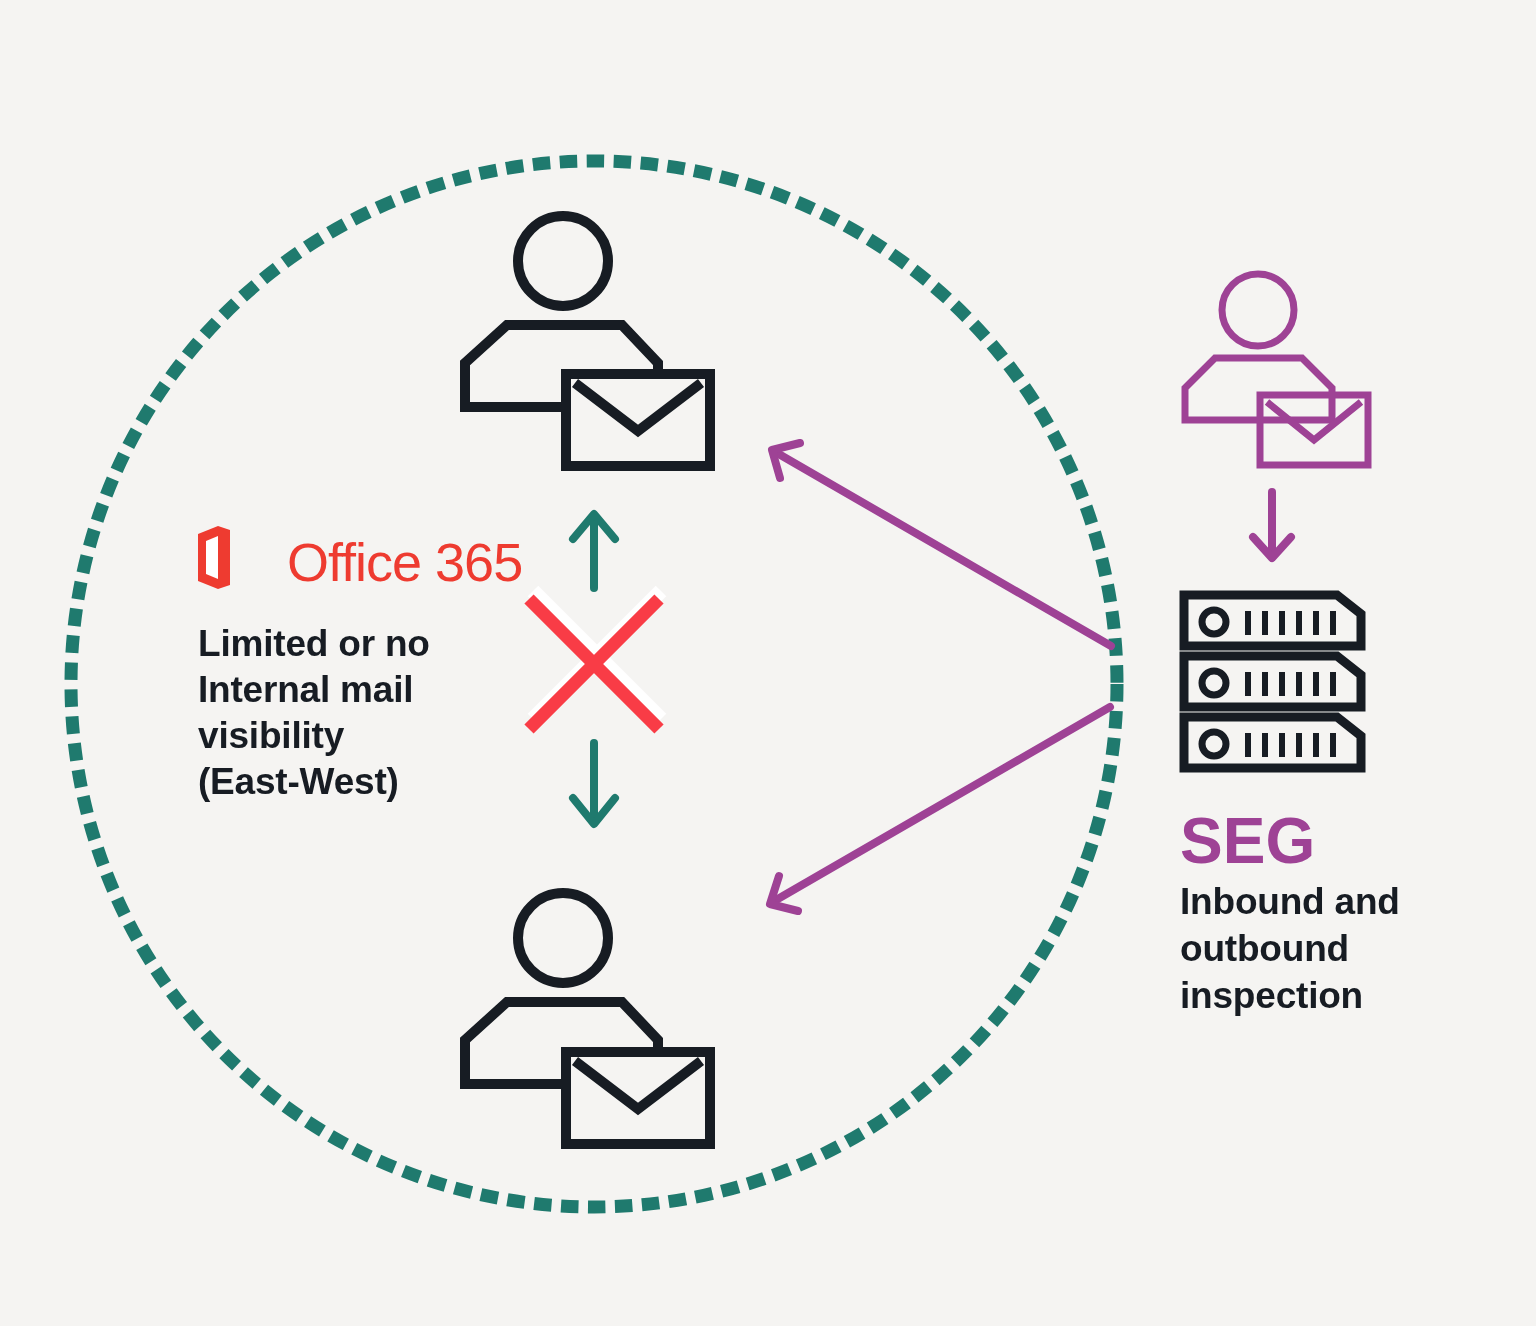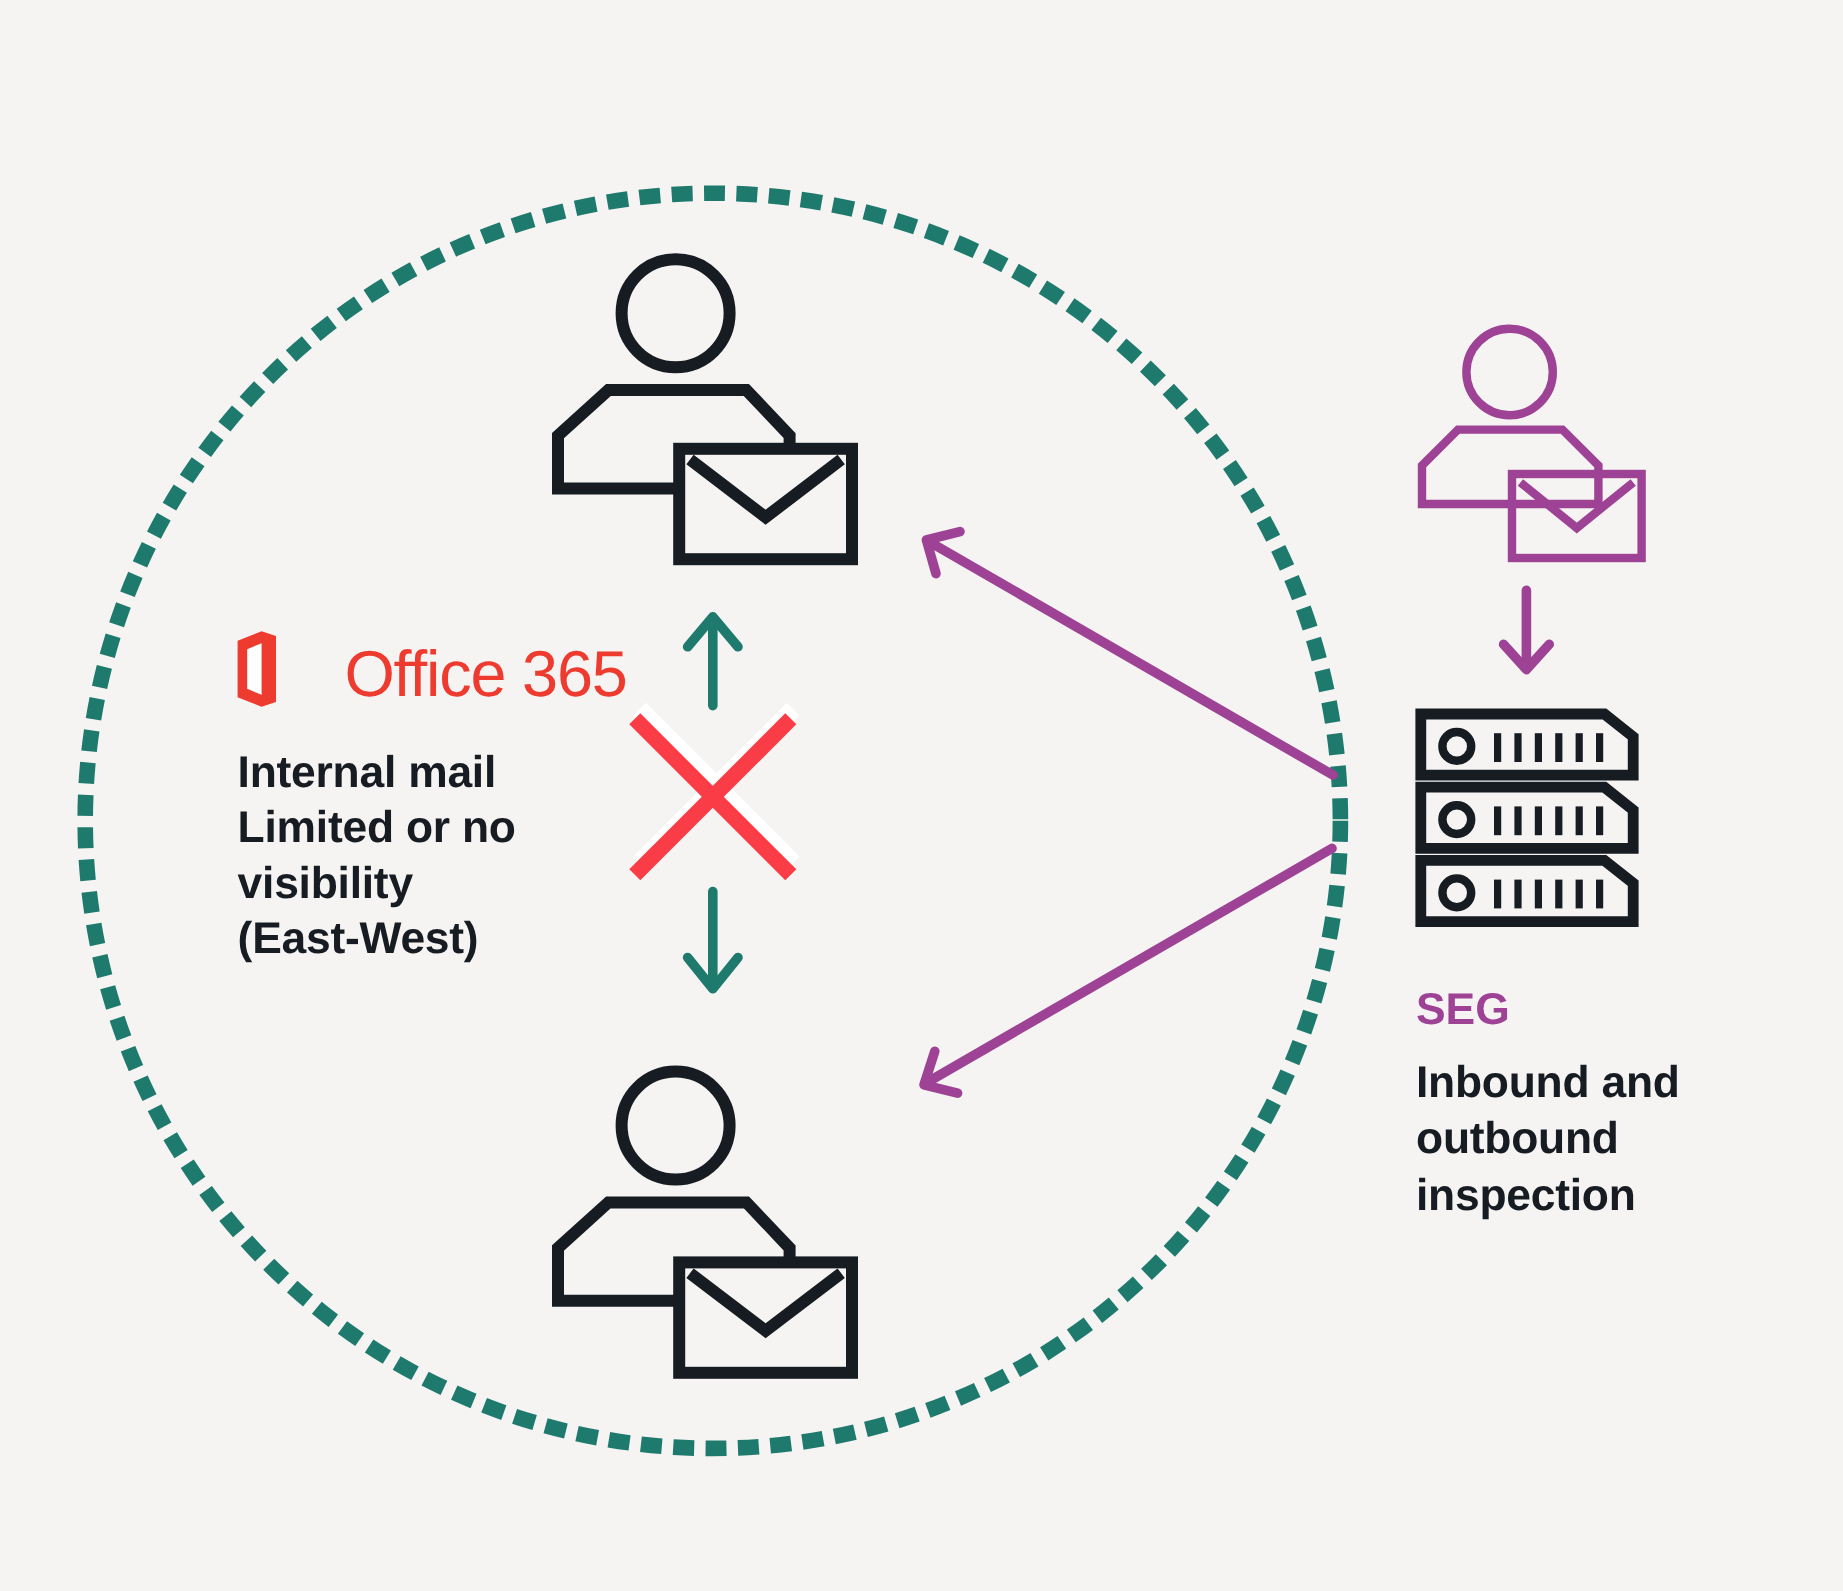--- a/index.html
+++ b/index.html
@@ -22,21 +22,21 @@
   .s-teal{fill:none;stroke:var(--teal);stroke-width:8;stroke-linecap:round;stroke-linejoin:round;}
   .s-purple{fill:none;stroke:var(--purple);stroke-width:8;stroke-linecap:round;stroke-linejoin:round;}
   .s-purple2{fill:none;stroke:var(--purple);stroke-width:7;stroke-miterlimit:10;}
   .x-ghost{stroke:var(--white);stroke-width:15;stroke-linecap:butt;}
   .s-cross{stroke:var(--cross-red);stroke-width:13;stroke-linecap:butt;}
   .dash-circle{fill:none;stroke:var(--teal);stroke-width:13;stroke-dasharray:17.5 9.5;}
   
   .txt{position:absolute;white-space:nowrap;}
   .office-brand{left:263px;top:533px;font-size:54px;line-height:58px;letter-spacing:-1px;color:var(--office-red);margin-left:24px;}
   .o365-caption{left:198px;top:621px;font-size:37px;line-height:46px;font-weight:bold;letter-spacing:-0.2px;color:var(--ink);}
-  .seg-title{left:1180px;top:814px;font-size:37px;line-height:54px;font-weight:bold;color:var(--purple);}
+  .seg-title{left:1180px;top:814px;font-size:64px;line-height:54px;font-weight:bold;color:var(--purple);}
   .seg-caption{left:1180px;top:866px;font-size:37px;line-height:47px;font-weight:bold;letter-spacing:-0.2px;color:var(--ink);margin-top:12px;}
 </style>
 </head>
 <body>
 
 <div class="canvas">
 
   <svg class="layer" width="1536" height="1326" viewBox="0 0 1536 1326">
 
     <circle class="dash-circle" cx="594" cy="684" r="523"></circle>
@@ -132,22 +132,22 @@
 
     <g>
       <path d="M218,526 L198,534 V581 L218,589 L230,585 V530 Z" fill="var(--office-red)"></path>
       <path d="M218,536 L206,541 V574 L218,579 Z" fill="var(--white)"></path>
     </g>
   </svg>
 
   <div class="txt office-brand">Office 365</div>
 
   <div class="txt o365-caption">
+    <div>Limited or no</div>
     <div>Internal mail</div>
-    <div>Limited or no</div>
     <div>visibility</div>
     <div>(East-West)</div>
   </div>
 
   <div class="txt seg-title">SEG</div>
 
   <div class="txt seg-caption">
     <div>Inbound and</div>
     <div>outbound</div>
     <div>inspection</div>

